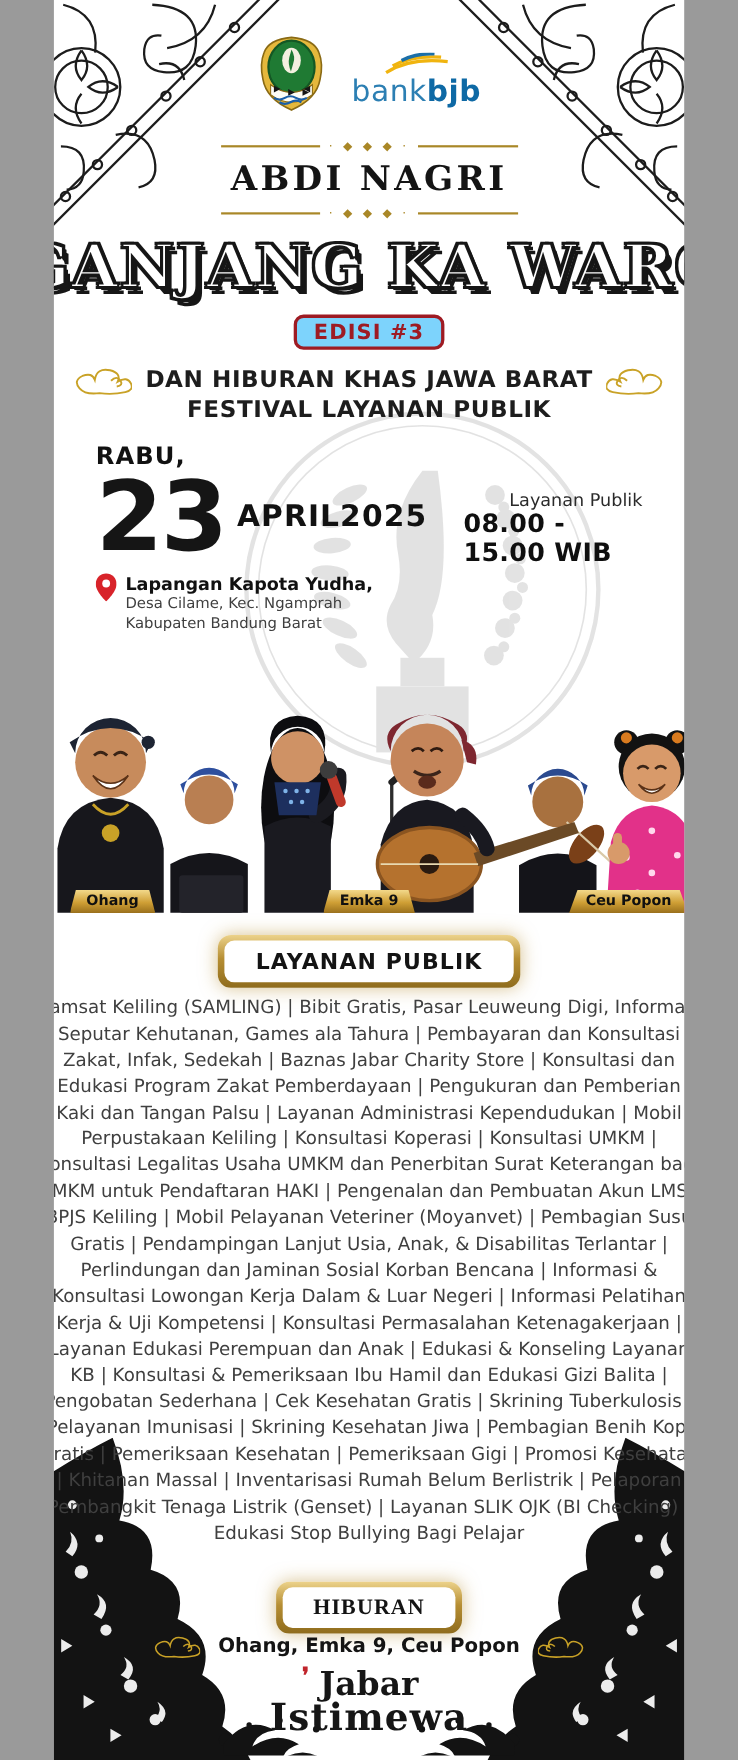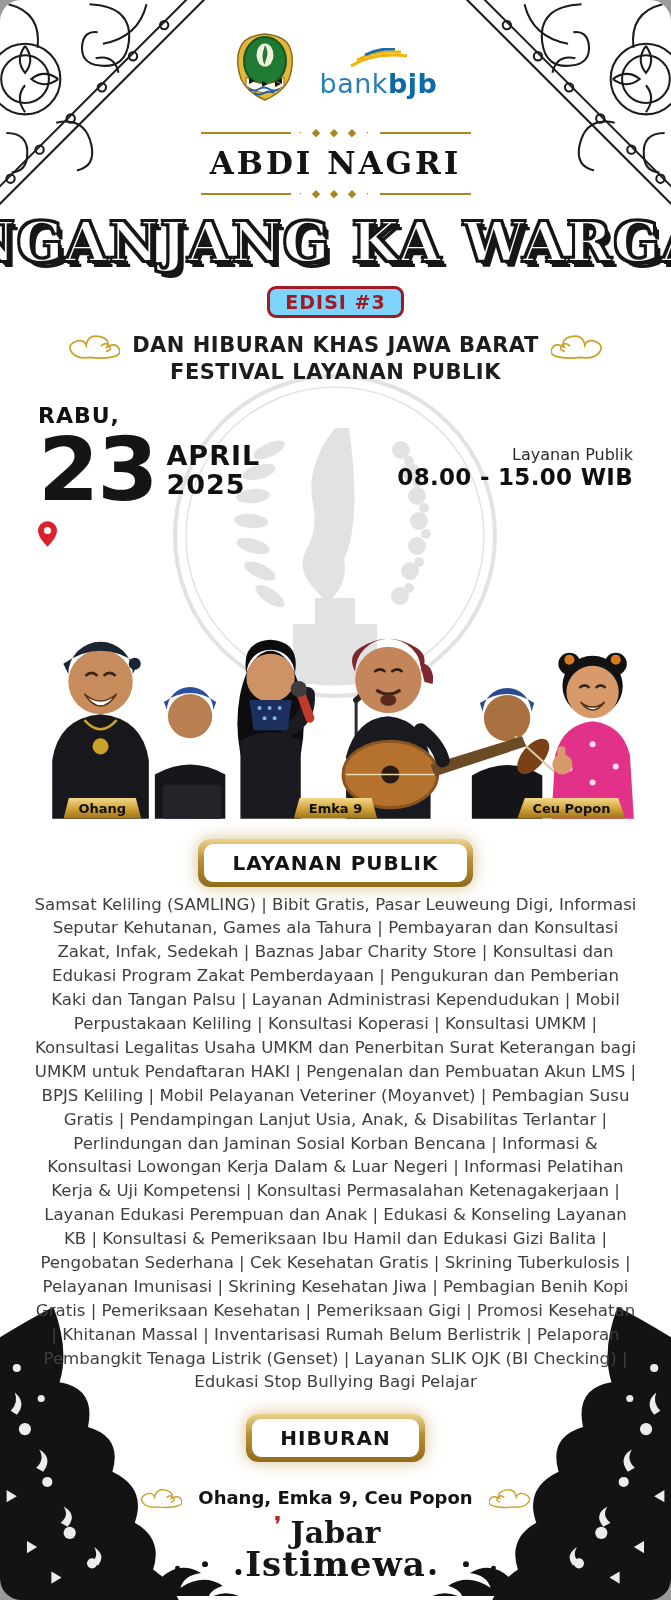--- a/index.html
+++ b/index.html
@@ -1,18 +1,18 @@
 <!DOCTYPE html>
 <html><head>
 <meta charset="utf-8">
 <style>
   html,body{margin:0;padding:0;background:#9a9a9a;}
   .poster{
-    position:relative;width:671px;height:1600px;margin:0 auto;background:#ffffff;
-    overflow:hidden;font-family:"DejaVu Sans","Liberation Sans",sans-serif;color:#111;border-radius:21px;
+    position:relative;width:573px;height:1600px;margin:0 auto;background:#ffffff;
+    overflow:hidden;font-family:"DejaVu Sans","Liberation Sans",sans-serif;color:#111;
   }
   
   .corner{position:absolute;top:-4px;width:218px;height:218px;z-index:1;}
   .corner.tl{left:-4px;}
   .corner.tr{right:-4px;transform:scaleX(-1);}
   .watermark{position:absolute;top:366px;left:165px;width:340px;height:340px;z-index:0;opacity:.8;}
   .wayang{position:absolute;bottom:-2px;width:188px;height:295px;z-index:1;}
   .wayang.bl{left:-6px;}
   .wayang.br{right:-6px;transform:scaleX(-1);}
   .bottom-flourish{position:absolute;bottom:4px;width:118px;height:46px;z-index:1;}
@@ -50,21 +50,21 @@
   .subtitle{line-height:1.3;text-align:center;font-weight:bold;font-size:21px;letter-spacing:.5px;color:#1d1d1d;}
   .cloud{width:52px;height:26px;margin-top:2px;}
   .cloud.flip{transform:scaleX(-1);}
   
   .info{position:relative;width:100%;box-sizing:border-box;padding:0 38px;margin-top:16px;
     display:flex;justify-content:space-between;min-height:162px;}
   .info-left{display:flex;flex-direction:column;}
   .day{font-weight:bold;font-size:22px;letter-spacing:1px;}
   .date-row{display:flex;align-items:center;gap:10px;margin-top:2px;}
   .date-big{font-weight:bold;font-size:88px;line-height:.92;letter-spacing:-2px;color:#151515;}
-  .month-year{display:flex;flex-direction:column;font-weight:bold;font-size:27px;line-height:1.08;letter-spacing:1px;}
+  .month-year{display:flex;font-weight:bold;font-size:27px;line-height:1.08;letter-spacing:1px;}
   .venue-row{display:flex;gap:8px;margin-top:10px;align-items:flex-start;}
   .venue-texts{display:flex;flex-direction:column;}
   .venue-name{font-weight:bold;font-size:16px;}
   .venue-addr{font-size:13.5px;color:#3f3f3f;line-height:1.35;}
   .info-right{display:flex;flex-direction:column;align-items:flex-end;margin-top:42px;gap:10px;}
   .sched{display:flex;flex-direction:column;align-items:flex-end;}
   .sched-label{font-size:16px;color:#2a2a2a;}
   .sched-time{font-weight:bold;font-size:23px;color:#0f0f0f;letter-spacing:.3px;margin-left:33px;}
   
   .performers{position:relative;width:644px;height:252px;margin-top:2px;}
@@ -75,23 +75,23 @@
   .badge.b1{left:50px;}
   .badge.b2{left:50%;transform:translateX(-50%);}
   .badge.b3{right:32px;}
   
   .section-header{margin-top:20px;background:linear-gradient(180deg,#ecd28a 0%,#b68e33 45%,#8f6c1d 100%);
     padding:5px 6px;border-radius:12px;box-shadow:0 0 16px rgba(182,142,51,.55);}
   .section-header .inner{background:#fff;border-radius:9px;padding:7px 28px;font-weight:bold;
     font-size:20px;letter-spacing:1px;color:#141414;}
   
   .services-text{width:602px;margin-top:6px;text-align:center;font-size:16.6px;line-height:1.44;color:#3f3f3f;}
-  .section-header.hiburan{margin-top:20px;}
-  
-  .credits{display:flex;align-items:center;gap:16px;margin-top:24px;}
+  .section-header.hiburan{margin-top:32px;font-family:Liberation Serif, serif;}
+  
+  .credits{display:flex;align-items:center;gap:16px;}
   .credits-text{font-weight:bold;font-size:18px;color:#141414;}
   
   .brand{display:flex;flex-direction:column;align-items:center;margin-top:10px;
     font-family:"DejaVu Serif","Liberation Serif",serif;color:#161616;}
   .brand-top{font-weight:bold;font-size:30px;line-height:.95;position:relative;}
   .brand-top::before{content:"❜";color:#c0242b;font-size:20px;position:absolute;left:-16px;top:-4px;}
   .brand-bottom{font-weight:bold;font-size:34px;line-height:.95;letter-spacing:1px;}
 </style>
 </head>
 <body>
@@ -244,20 +244,25 @@
           <div class="month-year">
             <span>APRIL</span>
             <span>2025</span>
           </div>
         </div>
         <div class="venue-row">
           <svg width="19" height="26" viewBox="0 0 24 32">
             <path d="M12,0 C5.4,0 0,5.4 0,12 c0,9 12,20 12,20 s12,-11 12,-20 C24,5.4 18.6,0 12,0 z" fill="#d8232a"></path>
             <circle cx="12" cy="11.5" r="4.5" fill="#fff"></circle>
           </svg>
+          <div class="venue-texts">
+            <span class="venue-name">Lapangan Kapota Yudha,</span>
+            <span class="venue-addr">Desa Cilame, Kec. Ngamprah</span>
+            <span class="venue-addr">Kabupaten Bandung Barat</span>
+          </div>
         </div>
       </div>
       <div class="info-right">
         <div class="sched">
           <span class="sched-label">Layanan Publik</span>
           <span class="sched-time">08.00 - 15.00 WIB</span>
         </div>
       </div>
     </div>
 

